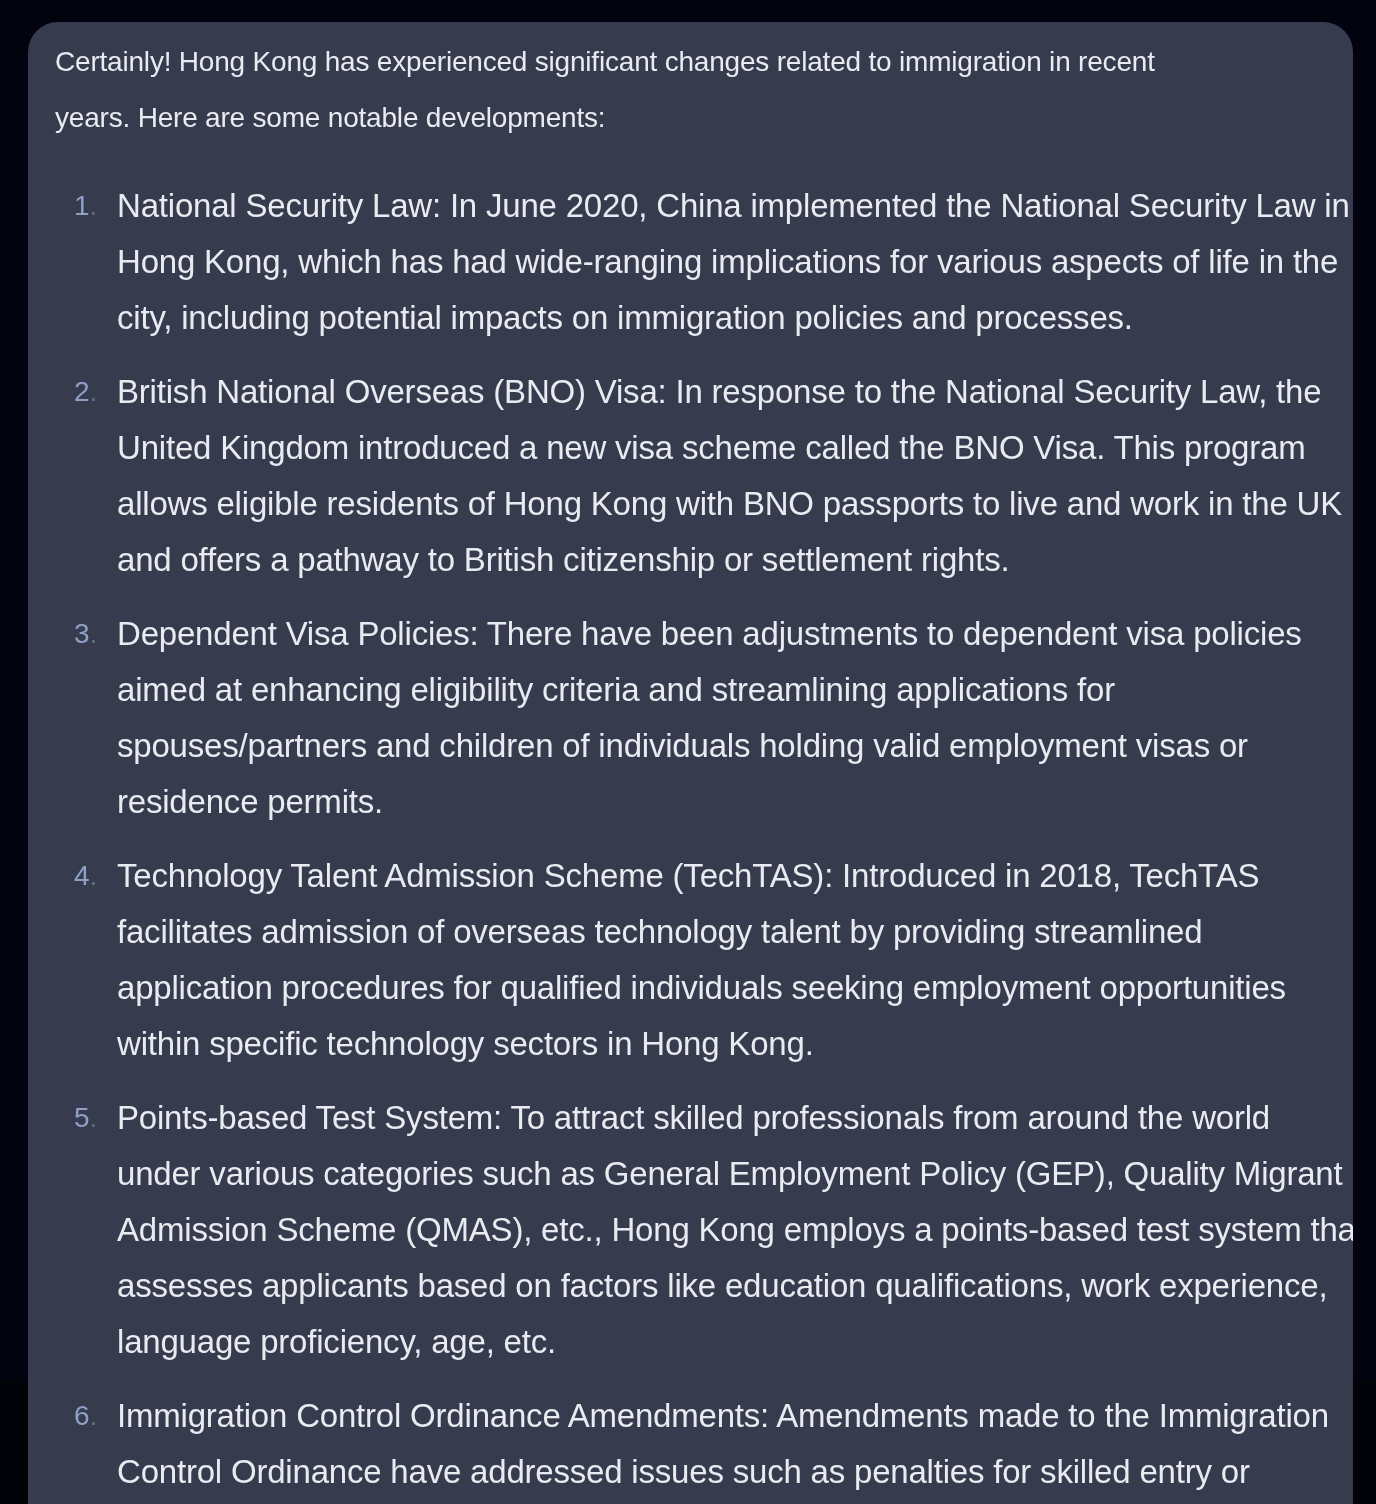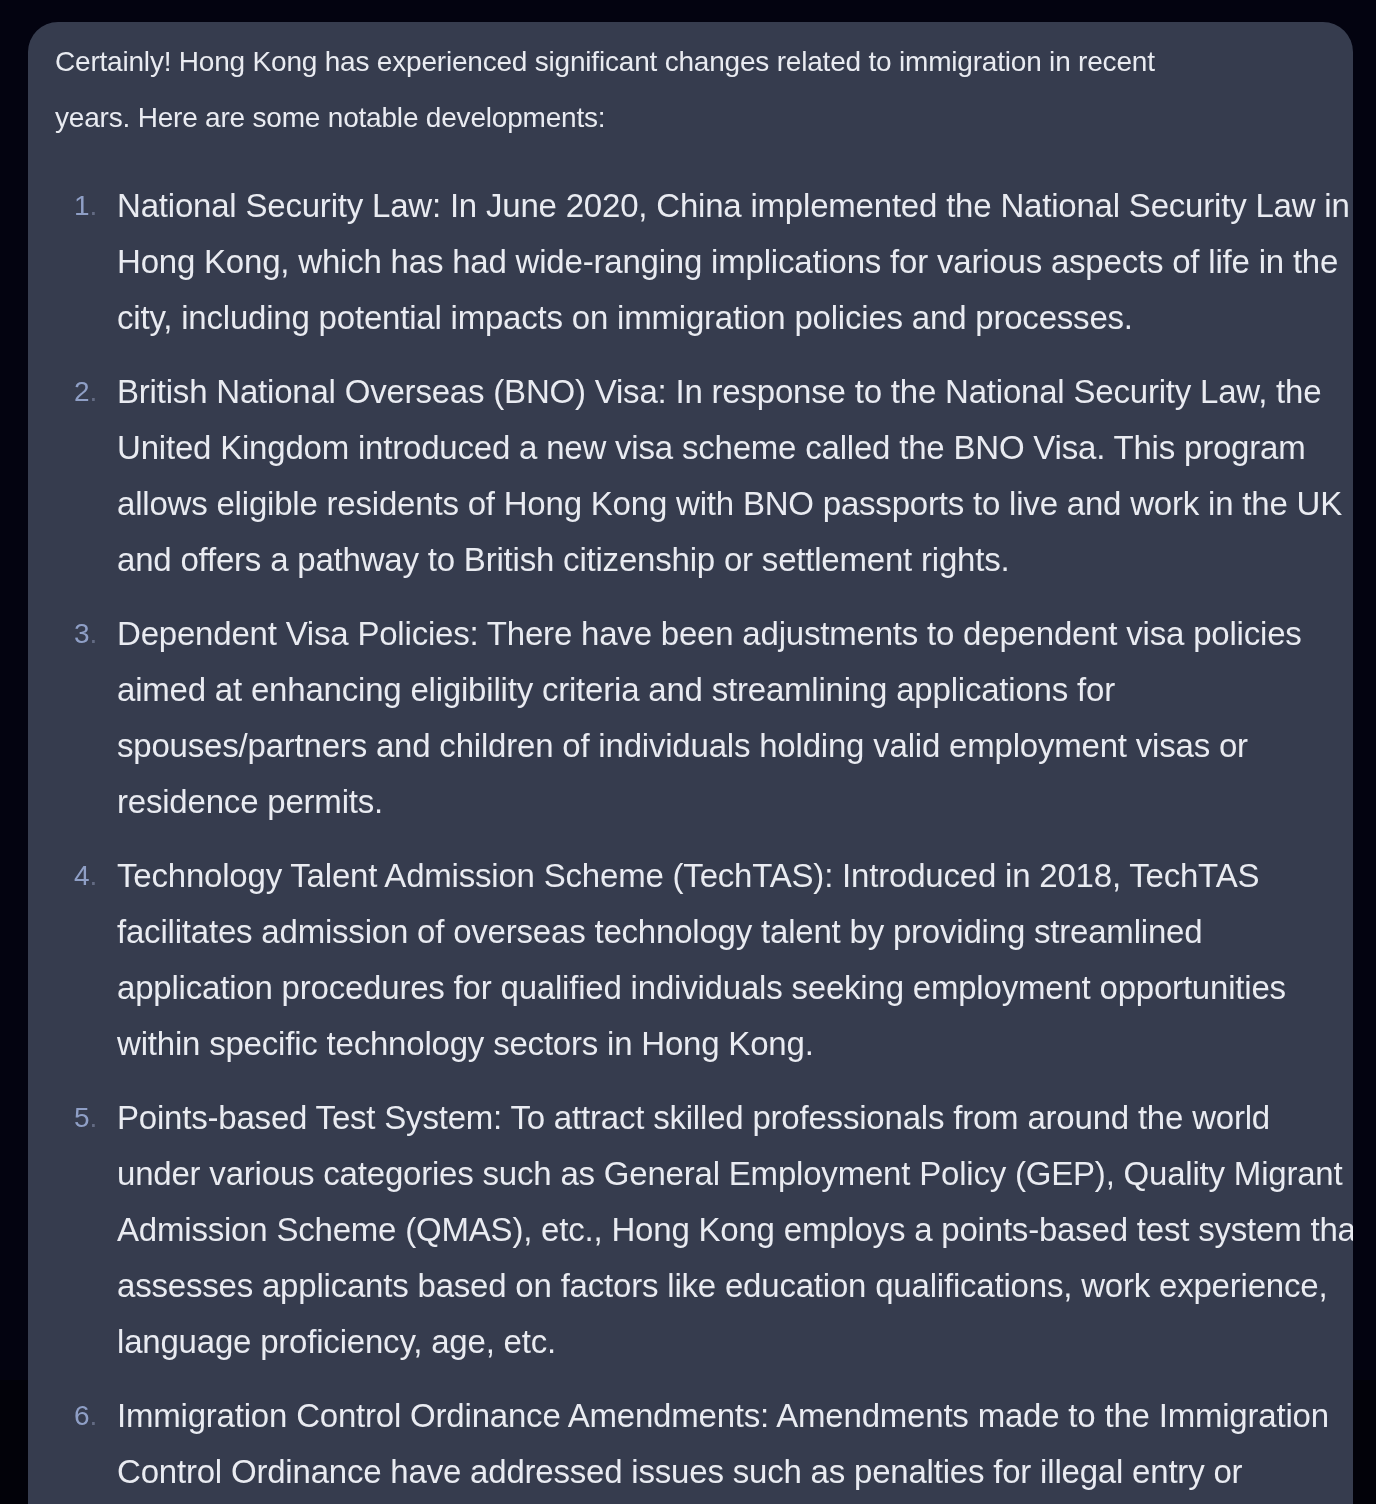--- a/index.html
+++ b/index.html
@@ -109,17 +109,17 @@
           <span class="marker"><span class="digit">5</span><span class="dot"></span></span>
           <span class="itemtext">Points-based Test System: To attract skilled professionals from around the world
 under various categories such as General Employment Policy (GEP), Quality Migrant
 Admission Scheme (QMAS), etc., Hong Kong employs a points-based test system that
 assesses applicants based on factors like education qualifications, work experience,
 language proficiency, age, etc.</span>
         </li>
         <li>
           <span class="marker"><span class="digit">6</span><span class="dot"></span></span>
           <span class="itemtext">Immigration Control Ordinance Amendments: Amendments made to the Immigration
-Control Ordinance have addressed issues such as penalties for illegal entry or</span>
+Control Ordinance have addressed issues such as penalties for skilled entry or</span>
         </li>
       </ol>
   </div>
 </div>
 
 </body></html>

